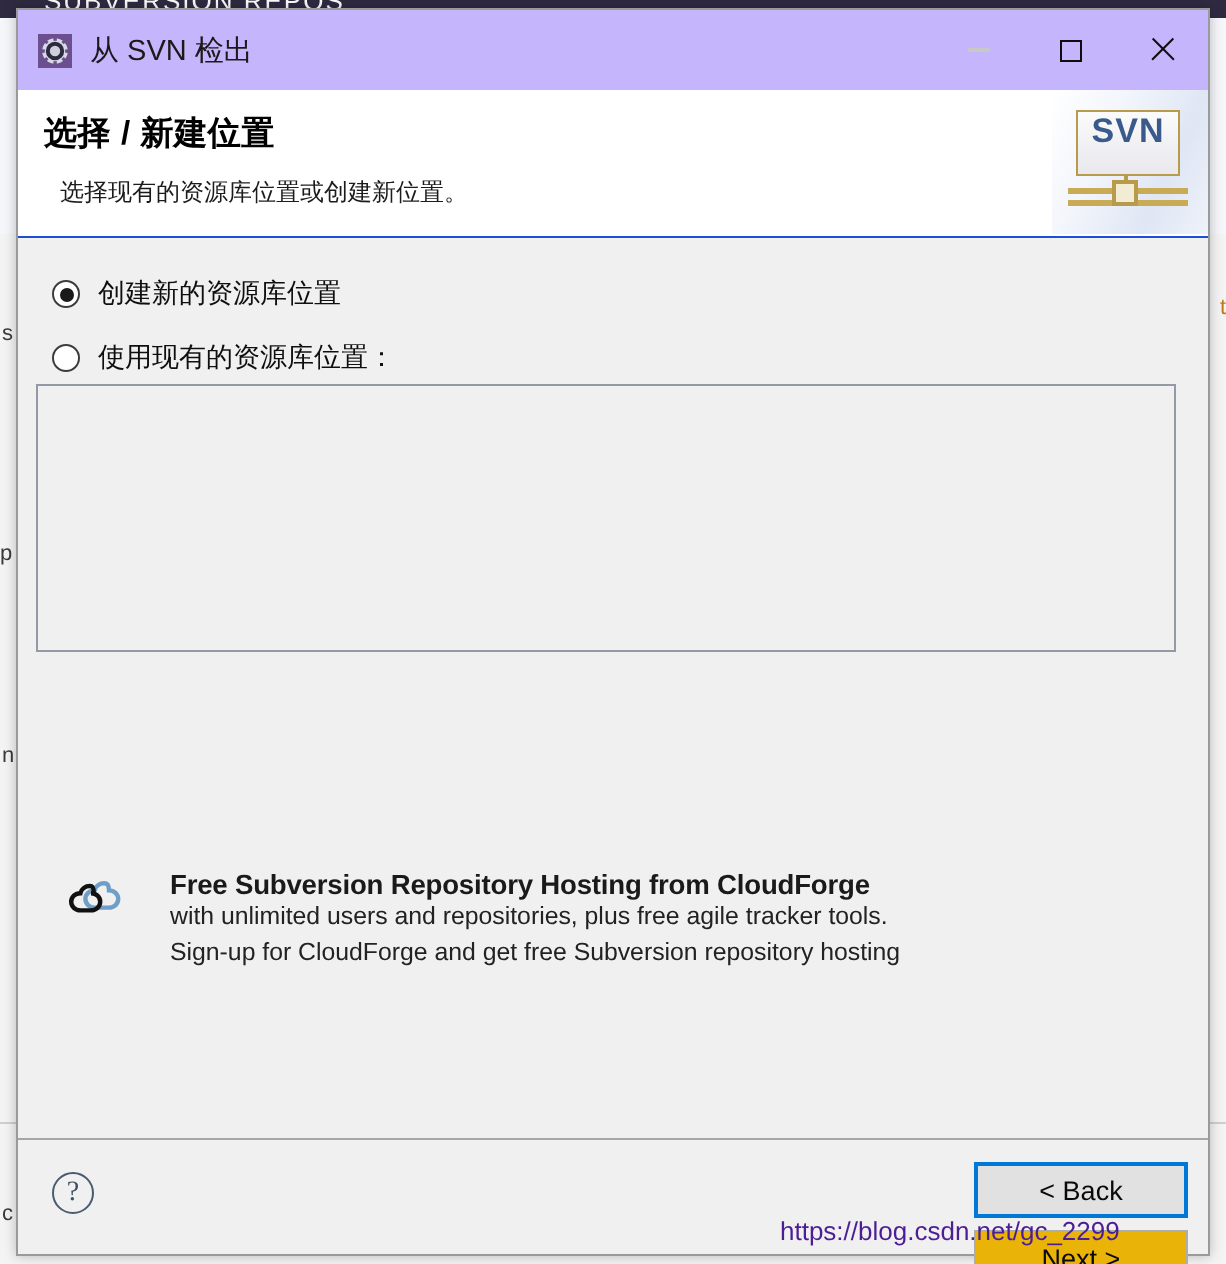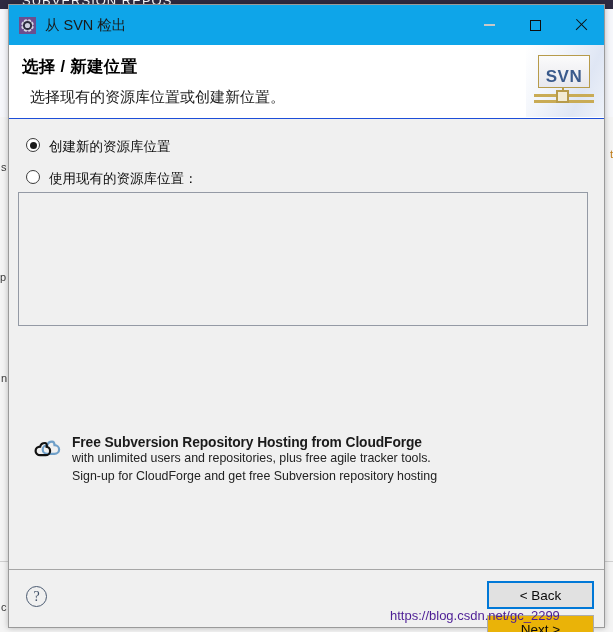--- a/index.html
+++ b/index.html
@@ -77,21 +77,21 @@
     border: 1px solid #9a9a9a;
     box-sizing: border-box;
     box-shadow: 0 0 6px rgba(0,0,0,0.25);
     display: flex;
     flex-direction: column;
   }
 
   
   #titlebar {
     height: 40px;
-    background: #0ea5e9;
+    background: #c4b5fd;
     display: flex;
     align-items: center;
     flex: 0 0 auto;
     position: relative;
   }
   #title-icon {
     width: 17px; height: 17px;
     margin-left: 10px;
     flex: 0 0 auto;
     position: relative;
@@ -161,42 +161,42 @@
     top: 11px;
     font-size: 16.5px;
     font-weight: bold;
     color: #000000;
     letter-spacing: 0.3px;
   }
   #header-desc {
     position: absolute;
     left: 21px;
     top: 43px;
-    font-size: 15px;
+    font-size: 12px;
     color: #1b1b1b;
   }
   #header-logo {
     position: absolute;
     right: 0;
     top: 0;
     width: 78px;
     height: 72px;
     background: linear-gradient(115deg,#ffffff 0%, #f2f5fb 35%, #dfe6f4 70%, #eef2f9 100%);
     overflow: hidden;
   }
   #svn-mark {
     position: absolute;
     left: 12px;
     top: 10px;
     width: 52px;
     height: 33px;
     border: 1.5px solid #b79b4b;
     background: linear-gradient(#fbfbfb,#e8e8ee);
     display: flex;
-    align-items: flex-end;
+    align-items: flex-start;
     justify-content: center;
     box-sizing: border-box;
   }
   #svn-mark span {
     font-family: "Liberation Sans", sans-serif;
     font-weight: bold;
     font-size: 17px;
     color: #3a5a8c;
     letter-spacing: 0.5px;
   }
@@ -238,21 +238,21 @@
   
   #body {
     flex: 1 1 auto;
     background: #f0f0f0;
     position: relative;
   }
   .radio-row {
     position: absolute;
     left: 17px;
     display: flex;
-    align-items: flex-start;
+    align-items: center;
     cursor: default;
   }
   #radio-new  { top: 19px; }
   #radio-exist{ top: 51px; }
   .radio-dot {
     width: 14px;
     height: 14px;
     border-radius: 50%;
     border: 1.3px solid #3c3c3c;
     background: #ffffff;
@@ -289,20 +289,21 @@
     box-sizing: border-box;
   }
 
   
   #promo {
     position: absolute;
     left: 25px;
     top: 316px;
     width: 545px;
     display: flex;
+    gap: 13px;
   }
   #promo-icon {
     width: 30px;
     height: 24px;
     position: relative;
     flex: 0 0 auto;
     margin-top: 3px;
   }
   #promo-text { margin-left: 8px; }
   #promo-title {

